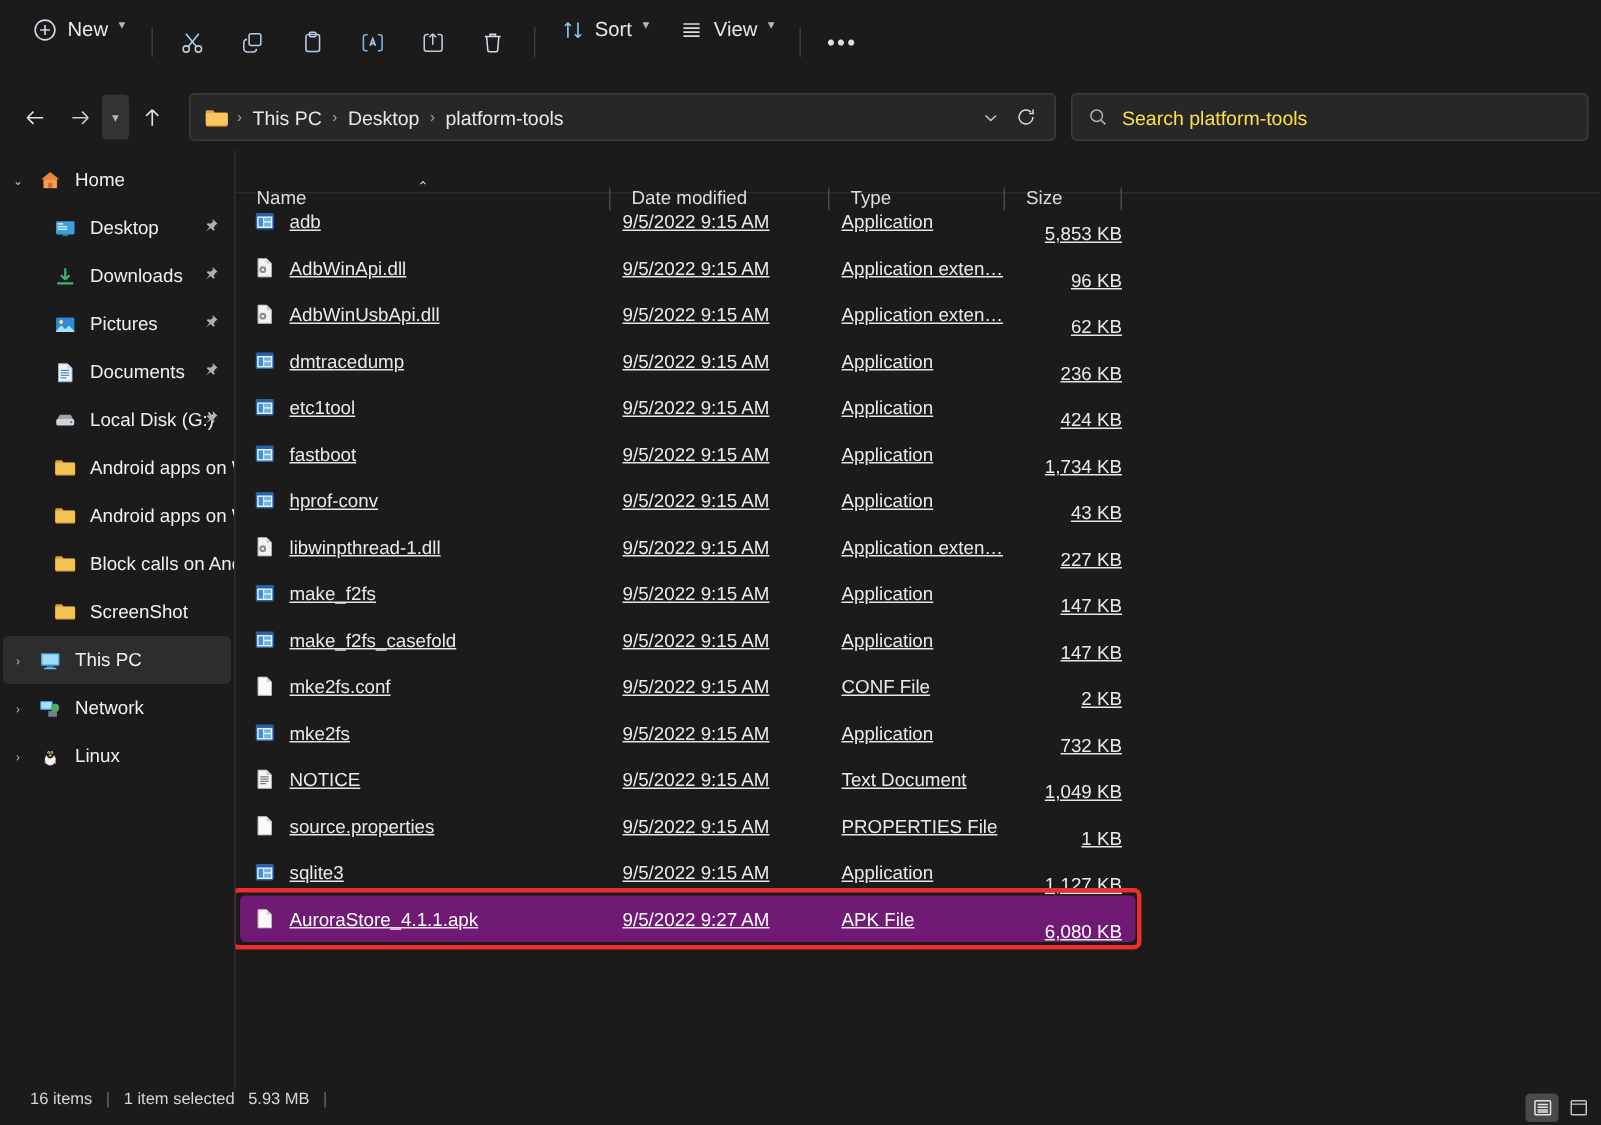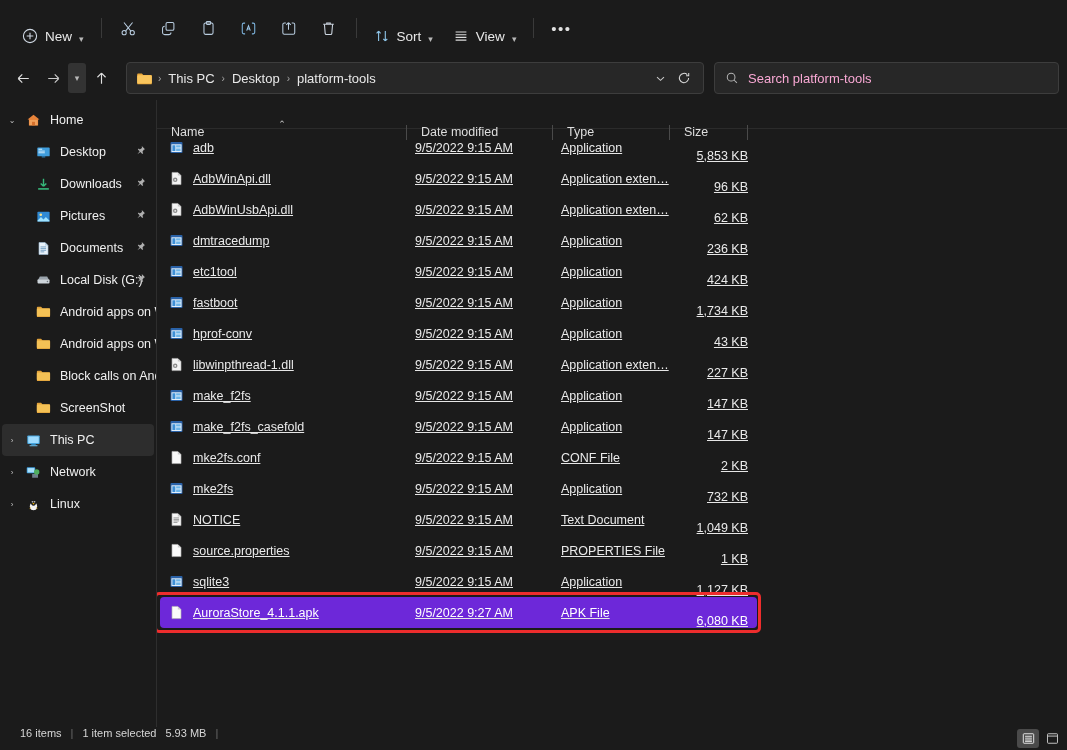--- a/index.html
+++ b/index.html
@@ -15,21 +15,21 @@
   
   .toolbar {
     height: 56px;
     display: flex; align-items: center;
     padding-left: 12px;
     gap: 0px;
     background: #1b1b1b;
   }
   .tb-btn {
     height: 32px;
-    display: flex; align-items: flex-end; gap: 7px;
+    display: flex; align-items: flex-start; gap: 7px;
     padding: 0 10px;
     border-radius: 4px;
     cursor: default;
     color: #e8e8e8;
     font-size: 13.5px;
   }
   .tb-icon-btn {
     width: 40px; height: 32px;
     display: flex; align-items: center; justify-content: center;
     border-radius: 4px; cursor: default;
@@ -81,21 +81,21 @@
   .searchbar {
     margin-left: 10px;
     flex: 1;
     height: 32px;
     background: #272727;
     border: 1px solid #3d3d3d;
     border-radius: 4px;
     display: flex; align-items: center; gap: 9px;
     padding: 0 10px;
   }
-  .search-ph { font-size: 13px; color: #f9a8d4; }
+  .search-ph { font-size: 13px; color: #fde047; }
 
   
   .body { display: flex; height: 627px; }
 
   
   .sidebar {
     width: 157px;
     border-right: 1px solid #2e2e2e;
     padding-top: 4px;
     overflow: hidden;
@@ -150,21 +150,21 @@
   .row {
     height: 31px;
     display: flex; align-items: center;
     margin: 0 0 0 3px;
     border-radius: 4px;
     cursor: default;
     font-size: 12.5px;
     color: #eaeaea;
     width: 597px;
   }
-  .row.selected { background: #6d28d9; color: #ffffff; }
+  .row.selected { background: #701a75; color: #ffffff; }
   .cell-name { width: 250px; display: flex; align-items: center; gap: 9px; padding-left: 9px; overflow: hidden; }
   .cell-date { width: 146px; padding-left: 5px; }
   .cell-type { width: 117px; padding-left: 5px; overflow: hidden; white-space: nowrap; }
   .cell-size { width: 78px; text-align: right; padding-right: 3px; margin-top: 16px; }
 
   .annot-box {
     position: absolute;
     border: 3px solid #ee2d2d;
     border-radius: 5px;
     pointer-events: none;

